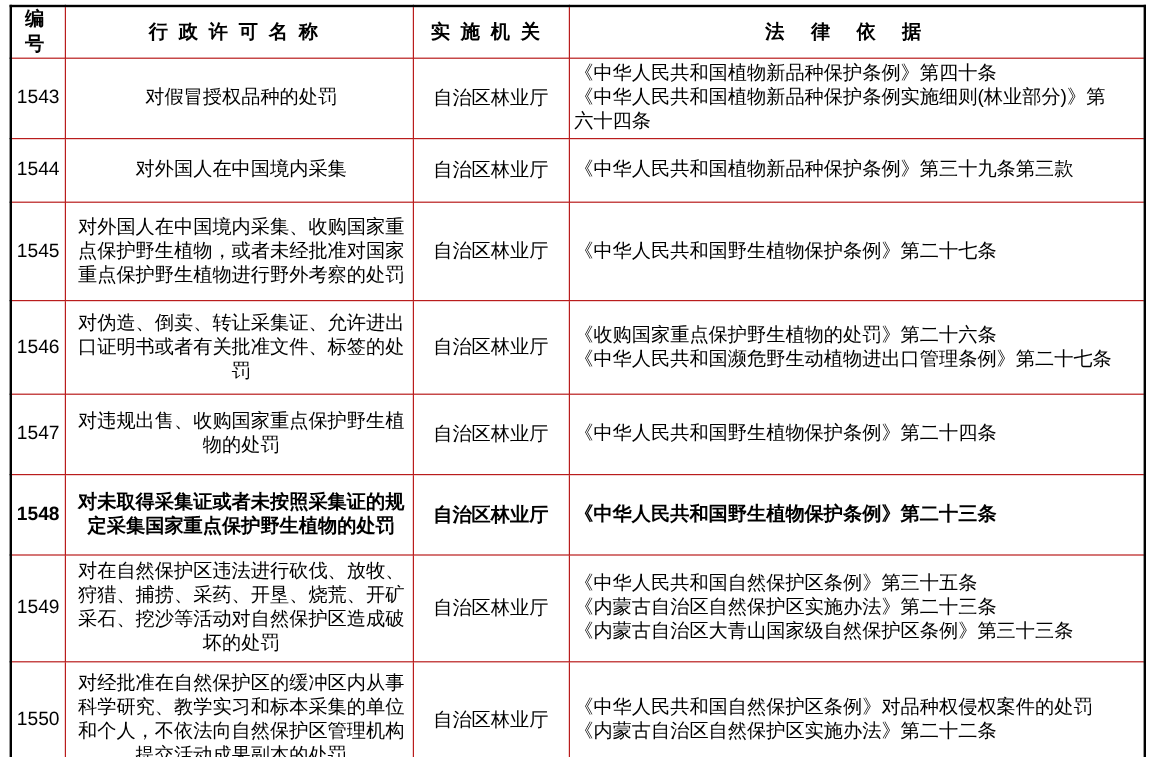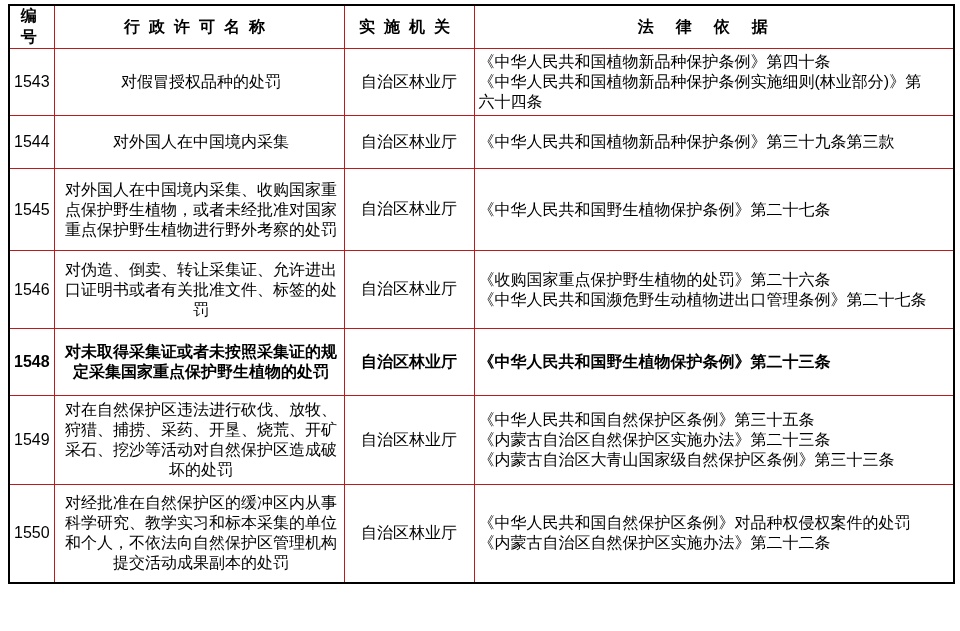--- a/index.html
+++ b/index.html
@@ -109,20 +109,28 @@
   </tr>
       <tr style="height: 78px; margin-top: 39px;">
     <td class="col-id">1546</td>
     <td class="col-name">对伪造、倒卖、转让采集证、允许进出口证明书或者有关批准文件、标签的处罚</td>
     <td class="col-agency">自治区林业厅</td>
     <td class="col-legal">
           <span class="law-line">《收购国家重点保护野生植物的处罚》第二十六条</span>
           <span class="law-line">《中华人民共和国濒危野生动植物进出口管理条例》第二十七条</span>
         </td>
   </tr>
+      <tr style="height: 67px;">
+    <td class="col-id">1547</td>
+    <td class="col-name">对违规出售、收购国家重点保护野生植物的处罚</td>
+    <td class="col-agency">自治区林业厅</td>
+    <td class="col-legal">
+          <span class="law-line">《中华人民共和国野生植物保护条例》第二十四条</span>
+        </td>
+  </tr>
       <tr style="height: 67px; font-weight: bold;">
     <td class="col-id">1548</td>
     <td class="col-name">对未取得采集证或者未按照采集证的规定采集国家重点保护野生植物的处罚</td>
     <td class="col-agency">自治区林业厅</td>
     <td class="col-legal">
           <span class="law-line">《中华人民共和国野生植物保护条例》第二十三条</span>
         </td>
   </tr>
       <tr style="height: 82px;">
     <td class="col-id">1549</td>

